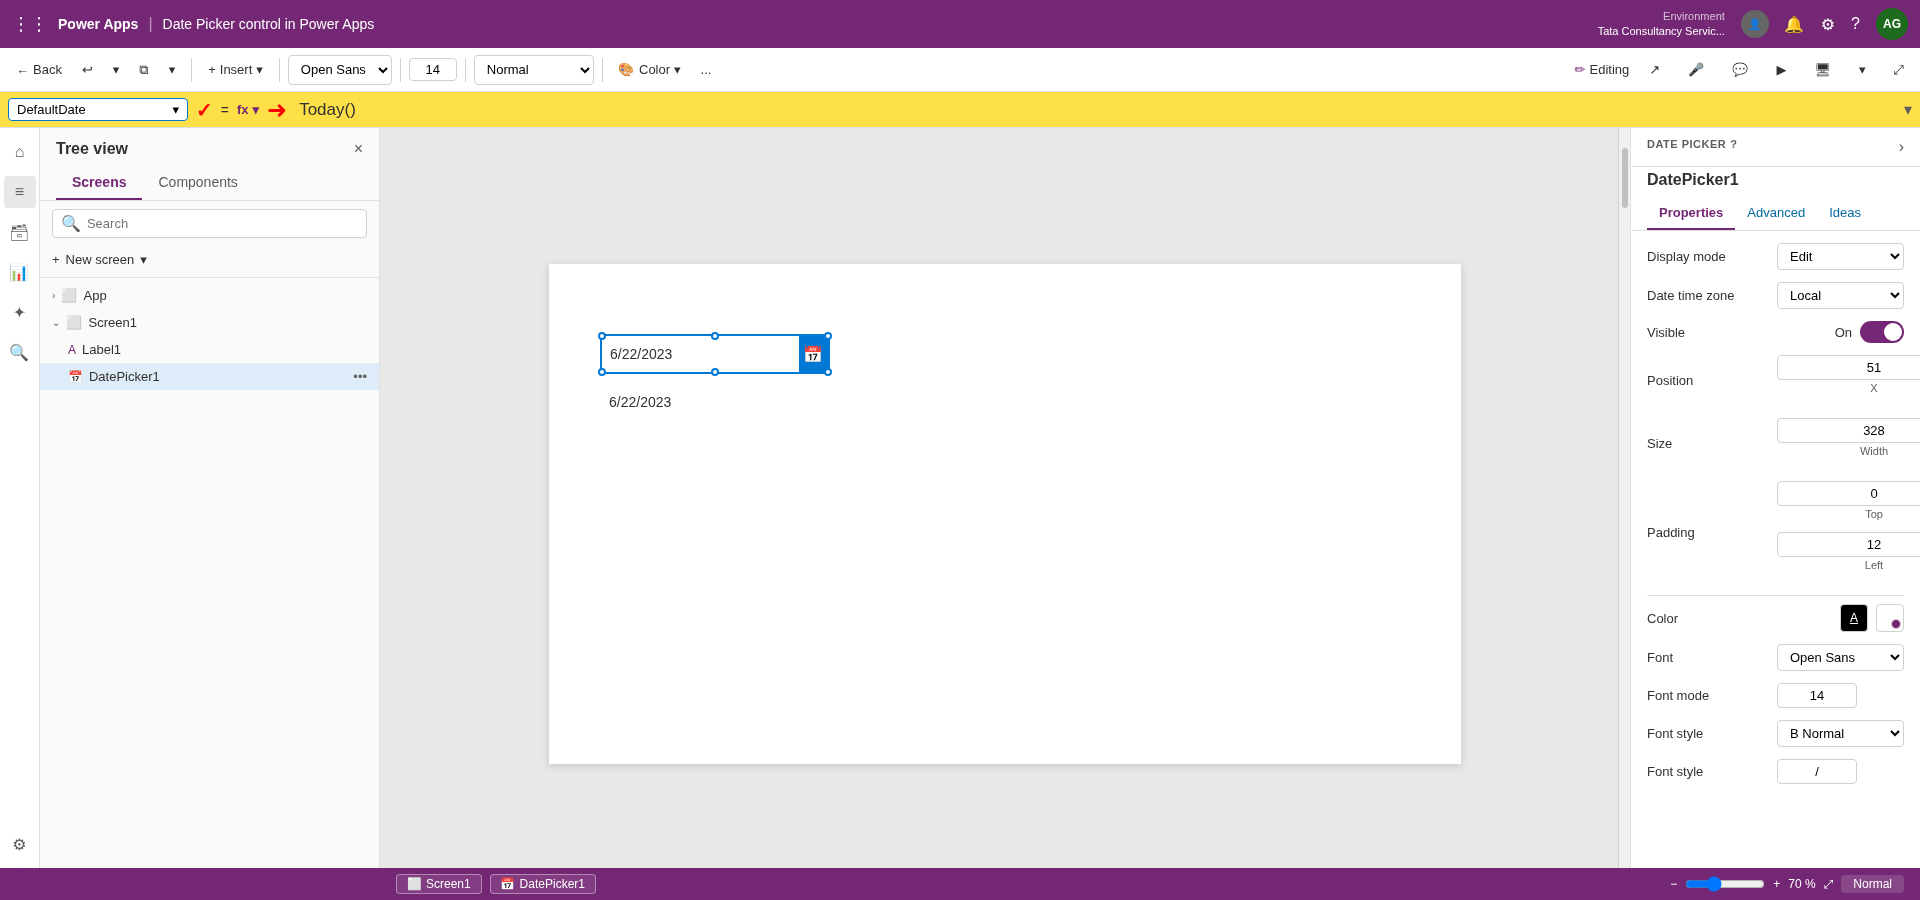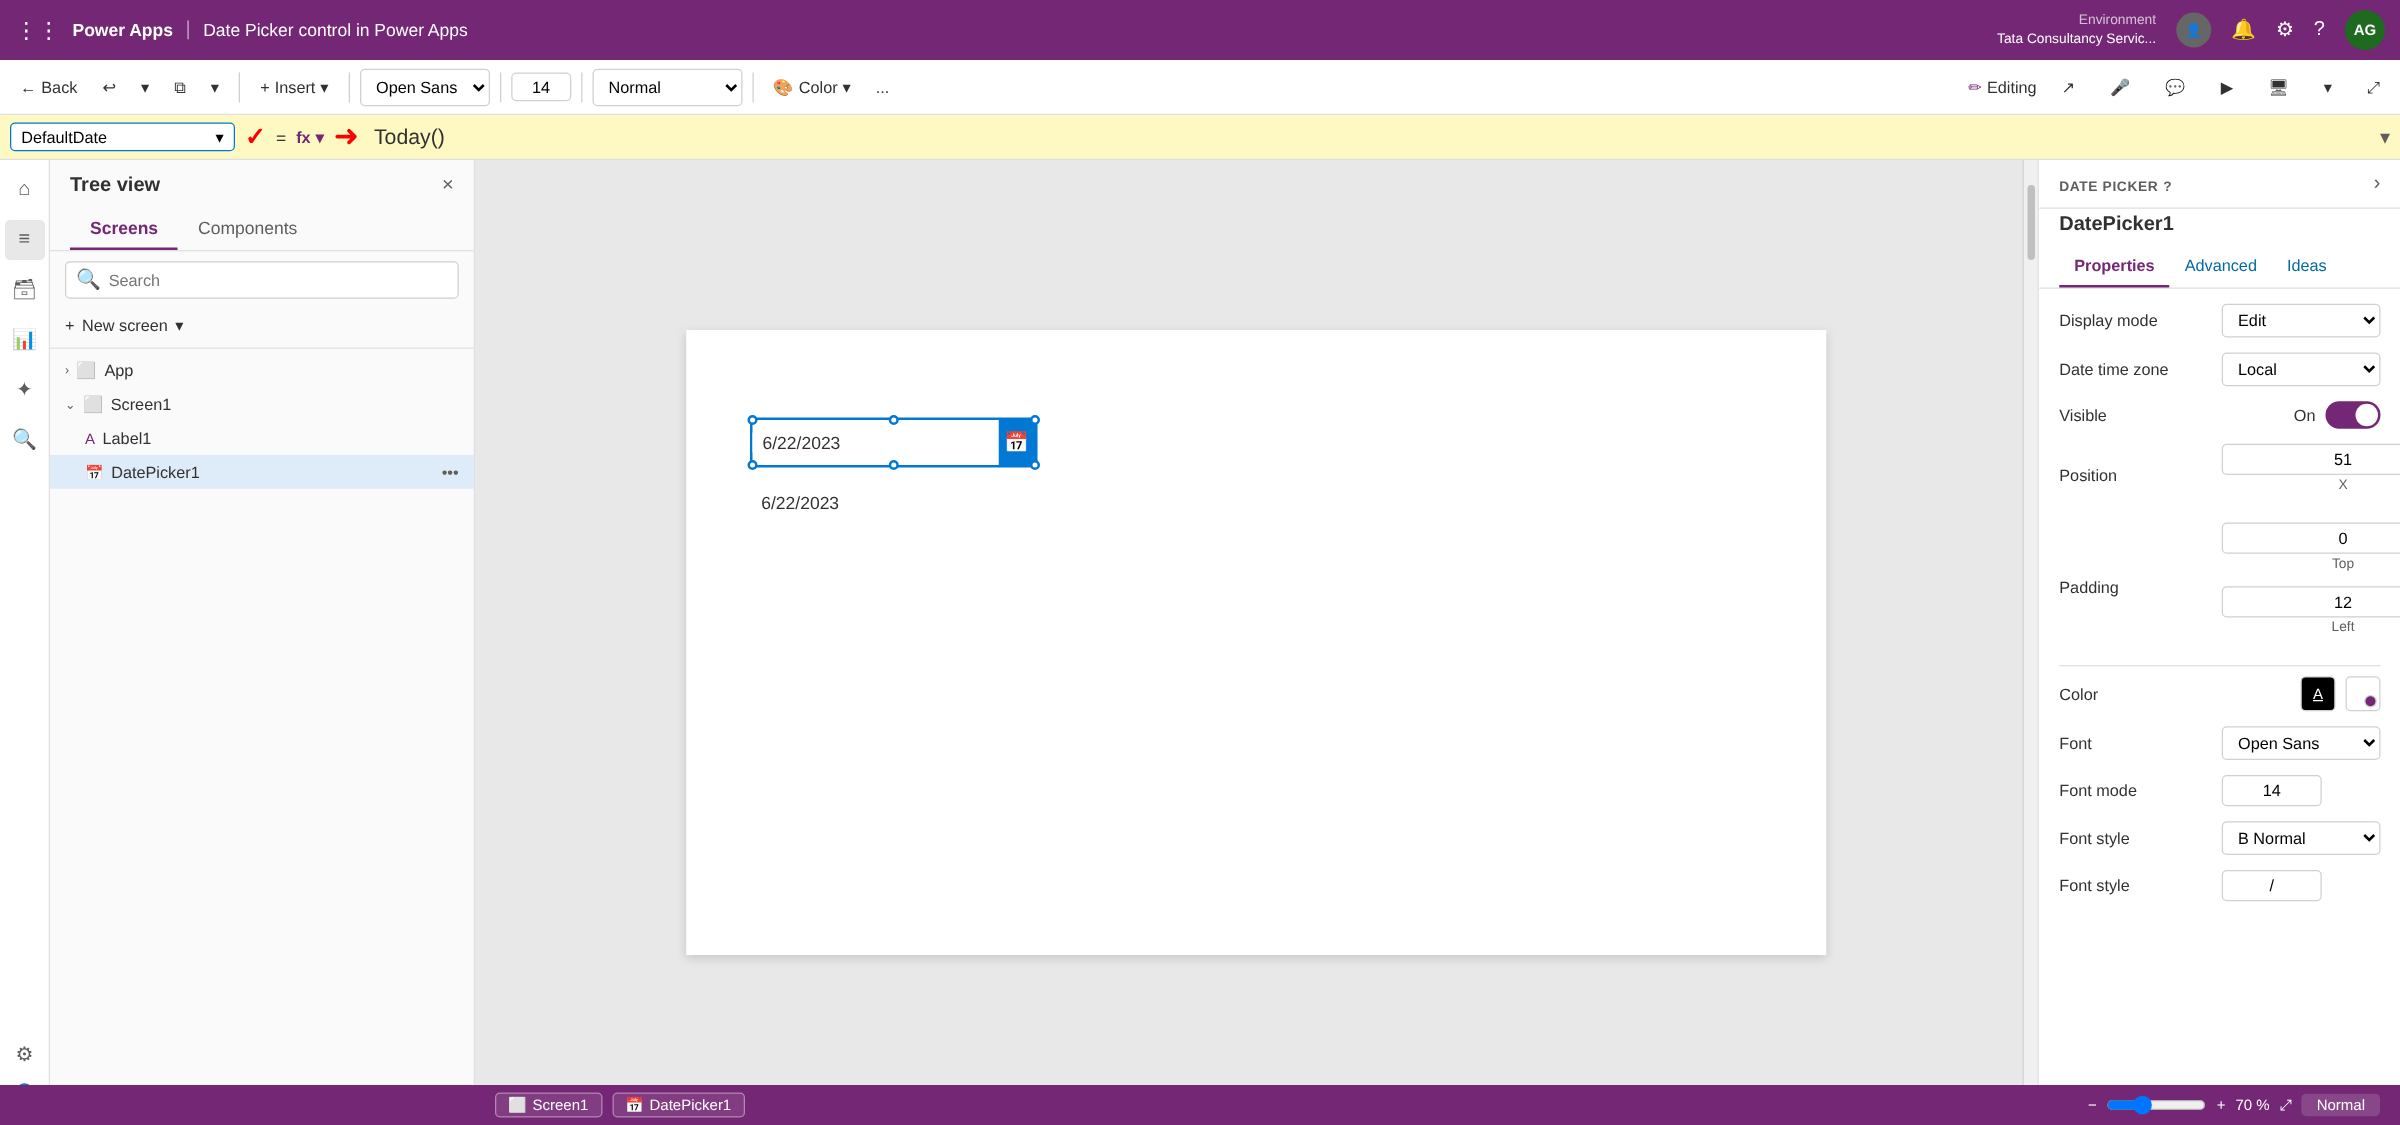--- a/index.html
+++ b/index.html
@@ -41,21 +41,21 @@
     .toolbar-select {
       border: 1px solid #d0d0d0; border-radius: 4px; padding: 3px 8px;
       font-size: 13px; background: white; cursor: pointer; height: 30px;
     }
     .toolbar-number { width: 48px; border: 1px solid #d0d0d0; border-radius: 4px; padding: 3px 6px; font-size: 13px; text-align: center; }
     .editing-label { color: #323130; font-size: 13px; display: flex; align-items: center; gap: 4px; }
     .pencil-icon { color: #742774; }
 
     
     .formula-bar {
-      background: #fef9c3;
+      background: #fde047;
       border-bottom: 1px solid #e0e0e0;
       height: 36px;
       display: flex;
       align-items: center;
       padding: 0 8px;
       gap: 8px;
     }
     .formula-property {
       border: 1px solid #0078d4; border-radius: 4px;
       padding: 3px 8px; font-size: 13px; width: 180px;
@@ -152,21 +152,21 @@
     .label-text {
       position: absolute; left: 60px; top: 130px; font-size: 14px; color: #323130;
     }
 
     
     .right-panel {
       width: 290px; background: white; border-left: 1px solid #e0e0e0;
       display: flex; flex-direction: column; overflow-y: auto;
     }
     .panel-header {
-      display: flex; align-items: flex-end; justify-content: space-between;
+      display: flex; align-items: flex-start; justify-content: space-between;
       padding: 10px 16px; border-bottom: 1px solid #e0e0e0;
     }
     .panel-component-label { font-size: 11px; color: #605e5c; text-transform: uppercase; font-weight: 600; letter-spacing: 0.5px; display: flex; align-items: center; gap: 4px; }
     .panel-component-name { font-size: 16px; font-weight: 600; color: #323130; padding: 4px 16px 8px; }
     .panel-tabs { display: flex; border-bottom: 1px solid #e0e0e0; padding: 0 16px; }
     .panel-tab {
       padding: 8px 12px; font-size: 13px; cursor: pointer; color: #0369a1;
       border-bottom: 2px solid transparent;
     }
     .panel-tab.active { color: #742774; border-bottom-color: #742774; font-weight: 600; }
@@ -428,20 +428,32 @@
           <div class="prop-group">
             <div class="prop-coord">
               <input class="prop-input-box" type="text" value="51" style="">
               <div class="prop-sub-label">X</div>
             </div>
 
           </div>
         </div>
       </div>
 
+      <div class="prop-row">
+        <span class="prop-label">Size</span>
+        <div class="prop-value">
+          <div class="prop-group">
+            <div class="prop-coord">
+              <input class="prop-input-box" type="text" value="328" style="">
+              <div class="prop-sub-label">Width</div>
+            </div>
+
+          </div>
+        </div>
+      </div>
 
       <div class="prop-row">
         <span class="prop-label">Padding</span>
         <div class="prop-value">
           <div class="prop-group">
             <div class="prop-coord">
               <input class="prop-input-box" type="text" value="0" style="">
               <div class="prop-sub-label">Top</div>
             </div>
 

